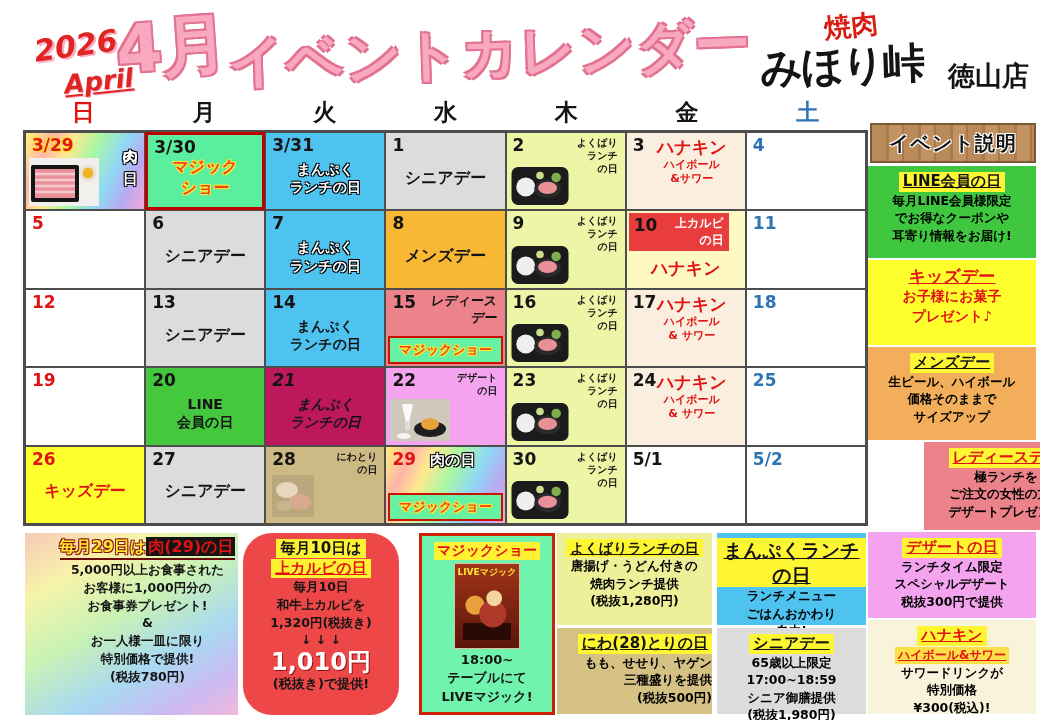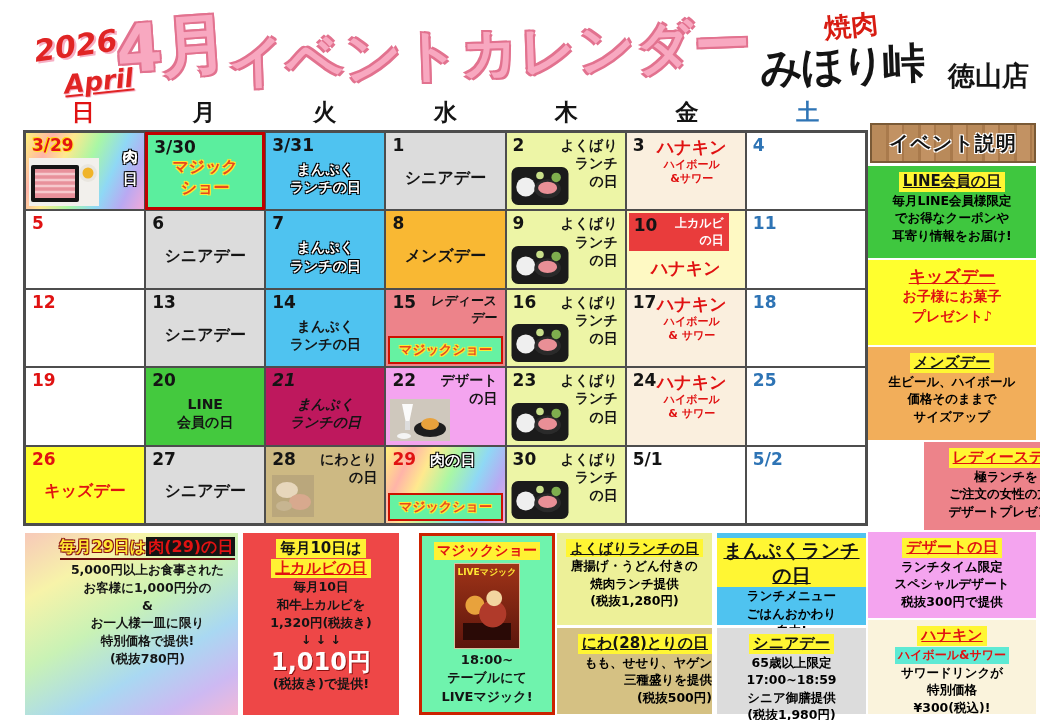--- a/index.html
+++ b/index.html
@@ -50,21 +50,21 @@
   .ev.hanakin{justify-content:flex-start;align-items:center;padding:3px 0 0 12px;}
   .ev.hanakin10{justify-content:flex-end;align-items:center;padding-bottom:9px;}
   .ln{line-height:1.3;white-space:nowrap;}
   .ln.big{font-size:16px;font-weight:bold;color:#141414;}
   .ln.blk{font-size:14px;font-weight:bold;color:#141414;text-align:center;}
   .ln.redbig{font-size:16px;font-weight:900;color:#E01212;}
   .ln.wout{font-size:14px;font-weight:900;color:#fff;text-align:center;
         text-shadow:-1px -1px 0 #000,1px -1px 0 #000,-1px 1px 0 #000,1px 1px 0 #000;}
   .ln.magic{font-size:16px;font-weight:900;color:#E8491C;
         text-shadow:-1px -1px 0 #FFE733,1px -1px 0 #FFE733,-1px 1px 0 #FFE733,1px 1px 0 #FFE733;}
-  .ln.rt{font-size:14px;font-weight:bold;color:#141414;text-align:right;}
+  .ln.rt{font-size:10px;font-weight:bold;color:#141414;text-align:right;}
   .ln.rt-sm{font-size:13px;font-weight:bold;color:#141414;text-align:right;transform:skewX(-6deg);}
   .ln.hb{font-size:17px;font-weight:900;color:#E01212;}
   .ln.hs{font-size:11px;font-weight:bold;color:#E01212;line-height:1.25;}
   .strip{position:absolute;left:2px;right:2px;bottom:2px;height:28px;background:#66F2A2;
         border:2px solid #CC1100;box-sizing:border-box;z-index:4;text-align:center;
         font-size:13px;font-weight:900;color:#E8491C;line-height:23px;
         text-shadow:-1px -1px 0 #FFE733,1px -1px 0 #FFE733,-1px 1px 0 #FFE733,1px 1px 0 #FFE733;}
   .banner{position:absolute;top:2px;left:2px;right:16px;height:38px;background:#E93C3C;z-index:2;}
   .banner .b-date{position:absolute;left:5px;top:2px;font-size:17px;font-weight:bold;color:#141414;}
   .banner .b-text{position:absolute;right:5px;top:2px;text-align:right;font-size:12px;font-weight:900;
@@ -80,21 +80,21 @@
   .sidebar-header{position:absolute;left:870px;top:123px;width:166px;height:40px;box-sizing:border-box;
         background:repeating-linear-gradient(90deg,#b98a5a 0 14px,#a97a4c 14px 17px,#c29263 17px 30px,#a9794b 30px 32px);
         border:2px solid #7a5a36;color:#141414;font-size:20px;font-weight:900;text-align:center;line-height:36px;
         text-shadow:-1px -1px 0 #fff,1px -1px 0 #fff,-1px 1px 0 #fff,1px 1px 0 #fff;letter-spacing:1px;}
   .info-box{position:absolute;box-sizing:border-box;text-align:center;padding-top:5px;}
   .ib-title{display:inline-block;font-weight:900;text-decoration:underline;padding:0 4px;font-size:15px;line-height:1.3;}
   .ib-title.black-on-yellow{background:#FFF633;color:#141414;}
   .ib-title.red-on-yellow{background:#FFF633;color:#E01212;}
   .ib-title.red-plain{color:#E01212;font-size:17px;}
   .ib-subtitle{display:block;margin:1px auto 0;width:max-content;font-weight:900;font-size:12px;
-        background:#5eead4;color:#E01212;padding:0 3px;}
+        text-decoration:underline;background:#fde047;color:#E01212;padding:0 3px;}
   .ib-line{font-size:12.5px;font-weight:bold;line-height:1.4;}
   .box-line-members{left:868px;top:166px;width:168px;height:92px;}
   .box-kids-day{left:868px;top:260px;width:168px;height:85px;}
   .box-kids-day .ib-line{color:#E01212;font-size:14px;}
   .box-mens-day{left:868px;top:347px;width:168px;height:93px;}
   .box-ladies-day{left:916px;top:442px;width:164px;height:88px;margin-left:8px;}
   .box-dessert-day{left:868px;top:532px;width:168px;height:86px;}
   .box-hanakin{left:868px;top:620px;width:168px;height:94px;}
   .box-yokubari-lunch{left:557px;top:533px;width:155px;height:92px;}
   .box-yokubari-lunch .ib-title{font-size:14px;}
@@ -105,21 +105,21 @@
 
   
   .sp-box{position:absolute;box-sizing:border-box;text-align:center;}
   .niku-box{left:25px;top:533px;width:213px;height:182px;padding-top:4px;
         background:linear-gradient(150deg,#f7c9b9 0%,#f7f3a9 22%,#c9f2b5 45%,#a9d8f2 68%,#cdb9f2 86%,#f2b9d8 100%);padding-left:32px;}
   .niku-title{display:inline-block;border-bottom:2px solid #6b0c0c;white-space:nowrap;margin-bottom:1px;}
   .niku-title .t1{font-size:16px;font-weight:900;color:#FFE733;
         text-shadow:-1px -1px 0 #8a1111,1px -1px 0 #8a1111,-1px 1px 0 #8a1111,1px 1px 0 #8a1111;}
   .niku-title .t2{font-size:16px;font-weight:900;color:#E01212;background:#141414;padding:0 2px;}
   .sp-line{font-size:12.5px;font-weight:bold;color:#141414;line-height:1.42;}
-  .kalbi-box{left:243px;top:533px;width:156px;height:182px;background:#EE4747;padding-top:5px;}
+  .kalbi-box{left:243px;top:533px;width:156px;height:182px;background:#EE4747;padding-top:5px;border-radius:29px;}
   .kalbi-t1{display:inline-block;background:#FFF233;color:#141414;font-size:15px;font-weight:900;padding:0 4px;}
   .kalbi-t2{display:inline-block;background:#FFF233;color:#E01212;font-size:15px;font-weight:900;
         text-decoration:underline;padding:0 4px;margin-top:1px;}
   .kalbi-price{font-size:24px;font-weight:900;color:#fff;line-height:1.1;text-shadow:1px 1px 0 #8a1111;}
   .kalbi-foot{font-size:13px;font-weight:900;color:#141414;}
   .magic-box{left:419px;top:533px;width:136px;height:182px;background:#6FF3AD;border:3px solid #CC2200;padding-top:4px;}
   .magic-title{display:inline-block;background:#FFF233;color:#E01212;font-size:14px;font-weight:900;padding:0 3px;}
   .poster{width:66px;height:86px;margin:3px auto 2px;position:relative;border:1px solid #d8c2a0;
         background:linear-gradient(#a03418,#5c150c),#7a1c10;color:#FFE733;font-size:9px;font-weight:900;padding-top:2px;box-sizing:border-box;}
   .poster::after{content:"";position:absolute;left:8px;top:18px;right:8px;bottom:8px;
@@ -515,20 +515,21 @@
 
   <div class="sidebar-header">イベント説明</div>
 
   <div class="sp-box niku-box">
     <div class="niku-title">
       <span class="t1">毎月29日は</span><span class="t2">肉(29)の日</span>
     </div>
     <div>
         <div class="sp-line">5,000円以上お食事された</div>
         <div class="sp-line">お客様に1,000円分の</div>
+        <div class="sp-line">お食事券プレゼント!</div>
         <div class="sp-line">&amp;</div>
         <div class="sp-line">お一人様一皿に限り</div>
         <div class="sp-line">特別価格で提供!</div>
         <div class="sp-line">(税抜780円)</div>
       </div>
   </div>
 
   <div class="sp-box kalbi-box">
     <div><span class="kalbi-t1">毎月10日は</span></div>
     <div><span class="kalbi-t2">上カルビの日</span></div>

